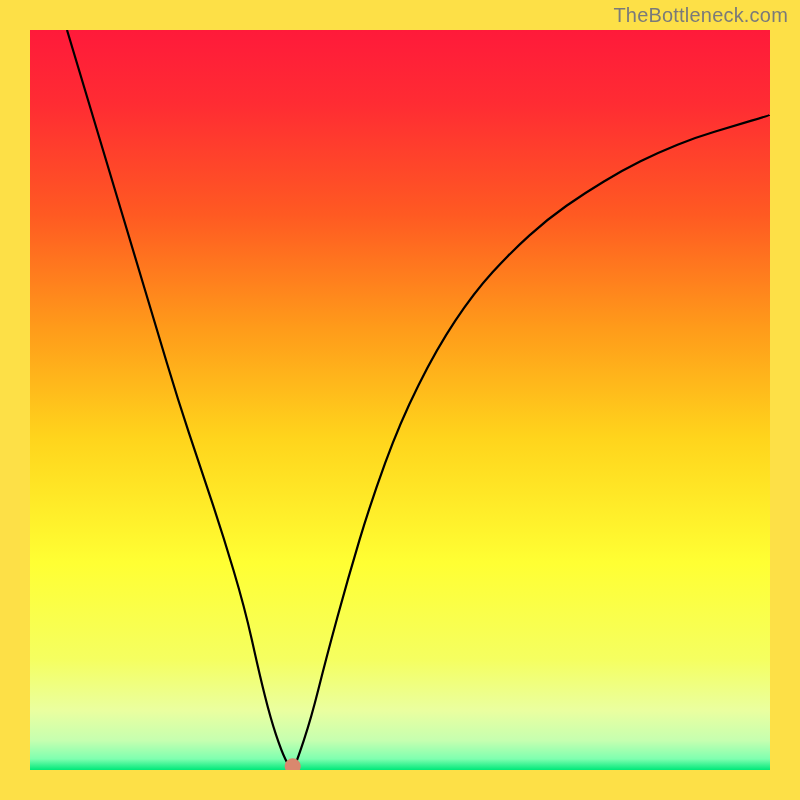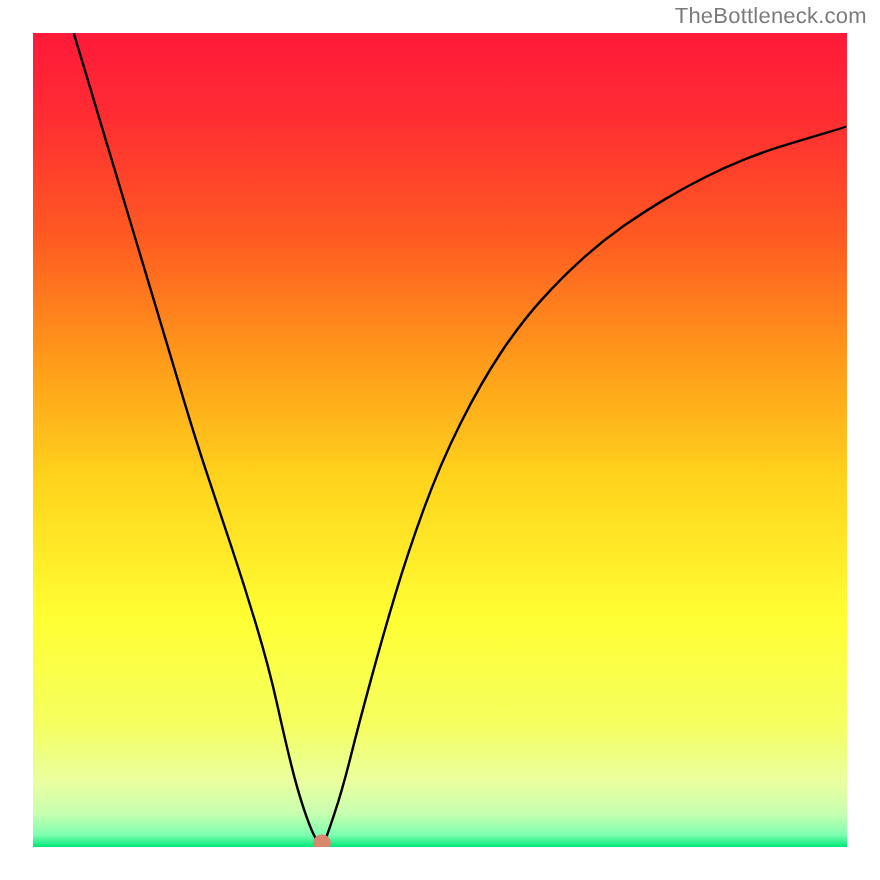--- a/index.html
+++ b/index.html
@@ -10,21 +10,21 @@
     overflow: hidden;
     background: #000;
     font-family: Arial, Helvetica, sans-serif;
   }
   .frame {
     position: absolute;
     top: 0;
     left: 0;
     width: 800px;
     height: 800px;
-    background: #ffffff;
+    background: #fde047;
   }
   .watermark {
     position: absolute;
     top: 4px;
     right: 12px;
     color: #7a7a7a;
     font-size: 20px;
     font-weight: 500;
     letter-spacing: 0.2px;
   }

